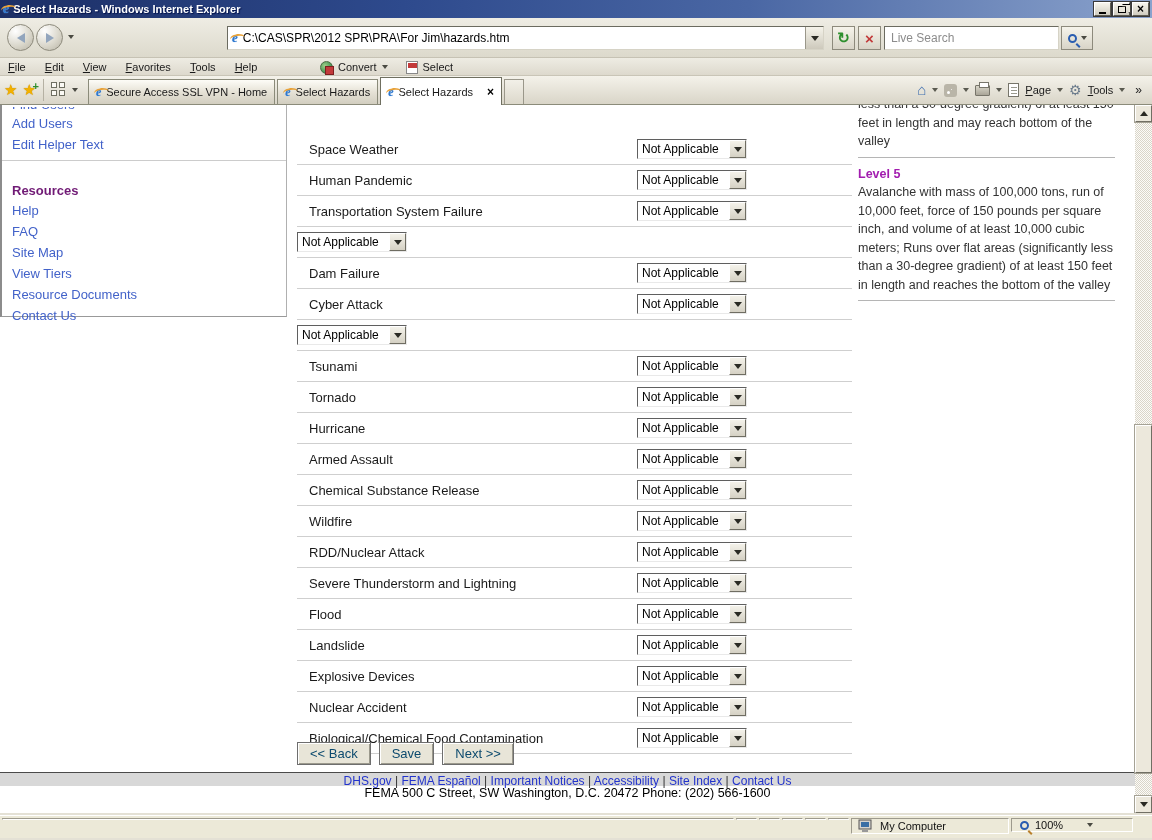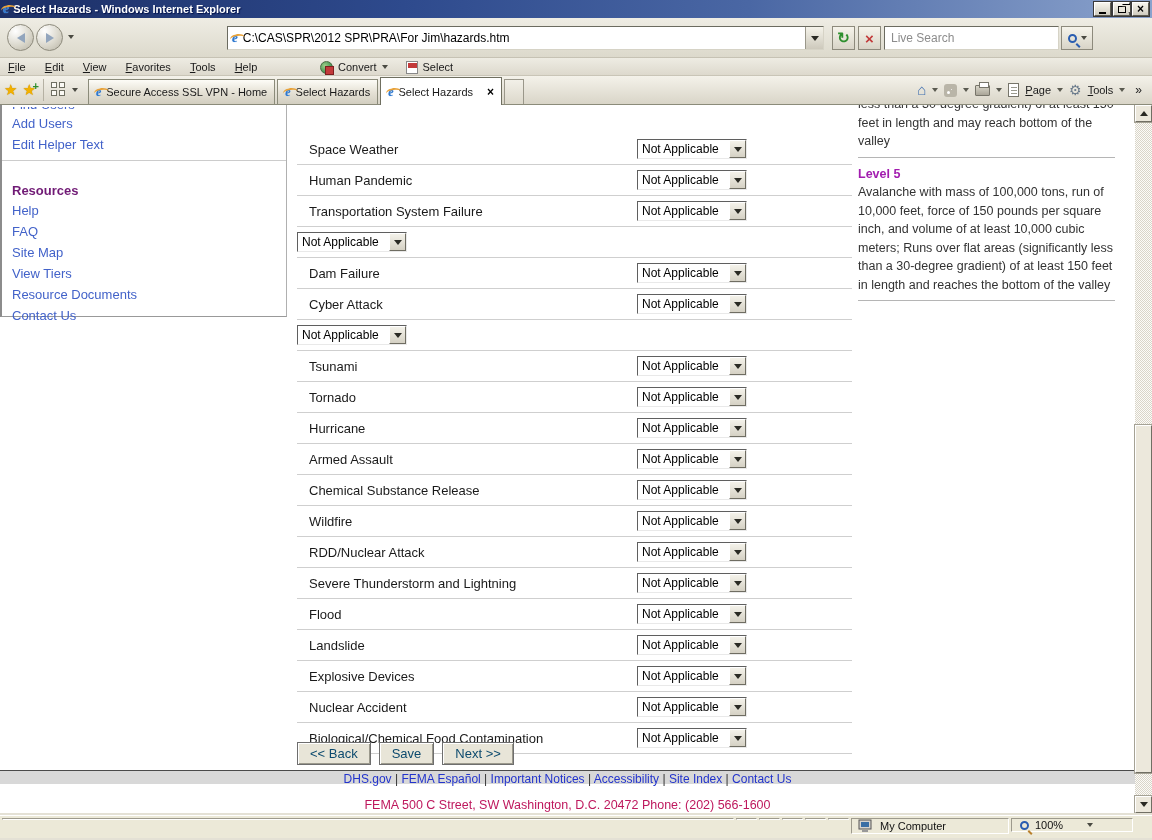--- a/index.html
+++ b/index.html
@@ -130,21 +130,21 @@
   .nav-btns { position:absolute; left:297px; top:637px; display:flex; gap:8px; }
   .classic-btn { height:23px; padding:0 12px; background:#e8e5d8; border:1px solid #6e6e6e;
     box-shadow:inset 1px 1px 0 #fff, inset -1px -1px 0 #9b998c; font-size:13px; color:#0c4a6e;
     display:flex; align-items:center; font-family:"Liberation Sans",sans-serif; }
 
   .page-footer { position:absolute; left:0; bottom:0; width:1135px; }
   .footer-links { height:14px; background:#d8d8d8; border-top:1px solid #4a4a4a; text-align:center;
     font-size:12px; line-height:16px; }
   .foot-link { color:#2233cc; text-decoration:none; }
   .foot-sep { color:#333; }
-  .footer-addr { height:15px; background:#fff; text-align:center; font-size:12.5px; color:#be185d; line-height:15px;margin-top:14px; }
+  .footer-addr { height:27px; background:#fff; text-align:center; font-size:12.5px; color:#000000; line-height:15px; }
 
   .helper-panel { position:absolute; left:858px; top:0; width:257px; font-size:12.5px; color:#333; line-height:18.5px; }
   .hp-clip { margin-top:-10px; }
   .hp-divider { border-top:1px solid #b5b5b5; margin:6px 0 7px 0; }
   .hp-heading { font-weight:bold; color:#a21caf; }
 
   .vscroll { position:absolute; right:0; top:0; width:17px; height:708px;
     background-color:#d9d5c9;
     background-image:linear-gradient(45deg,#fcfbf8 25%,transparent 25%,transparent 75%,#fcfbf8 75%),
                      linear-gradient(45deg,#fcfbf8 25%,transparent 25%,transparent 75%,#fcfbf8 75%);

